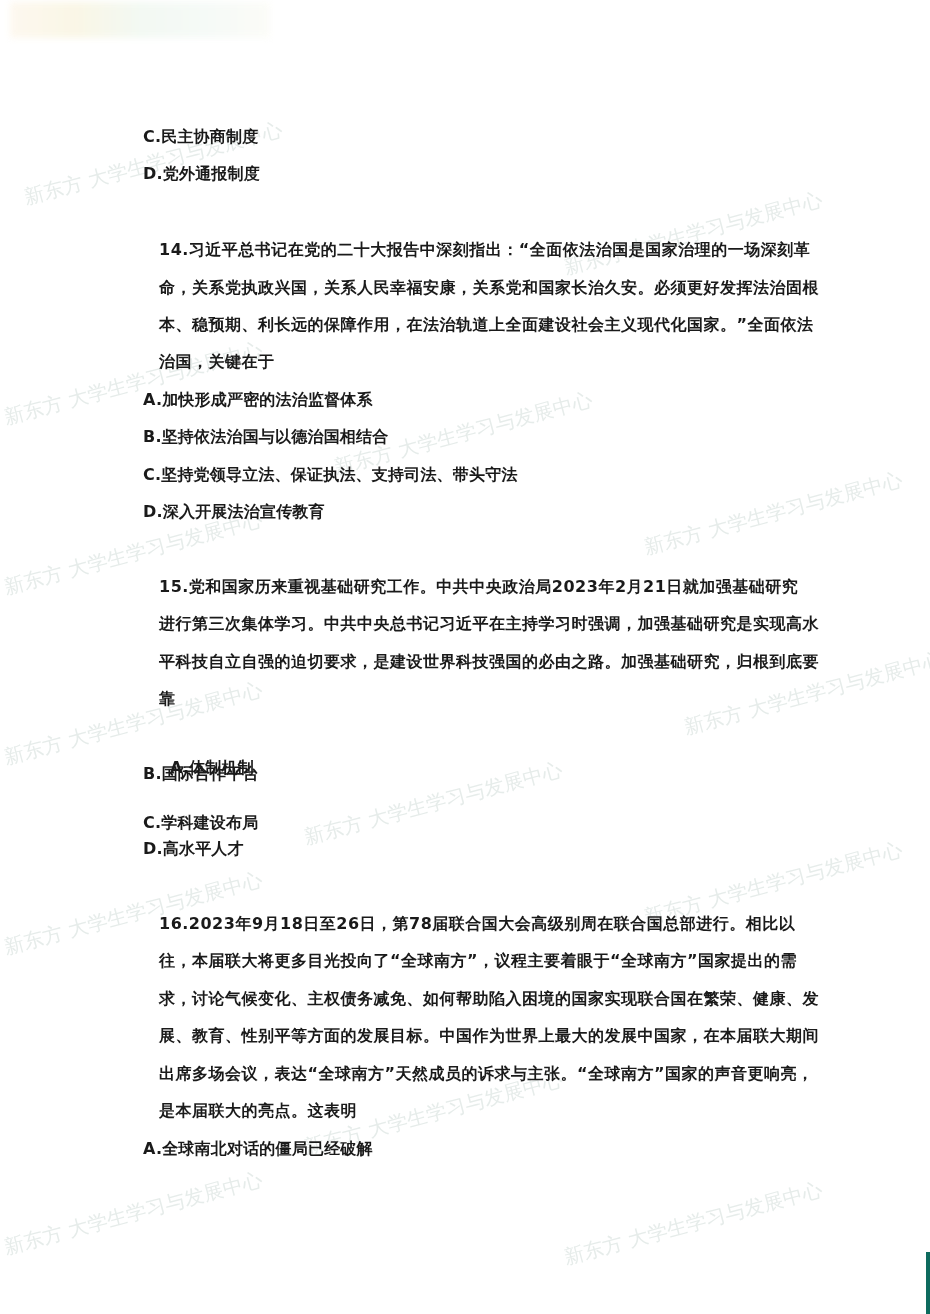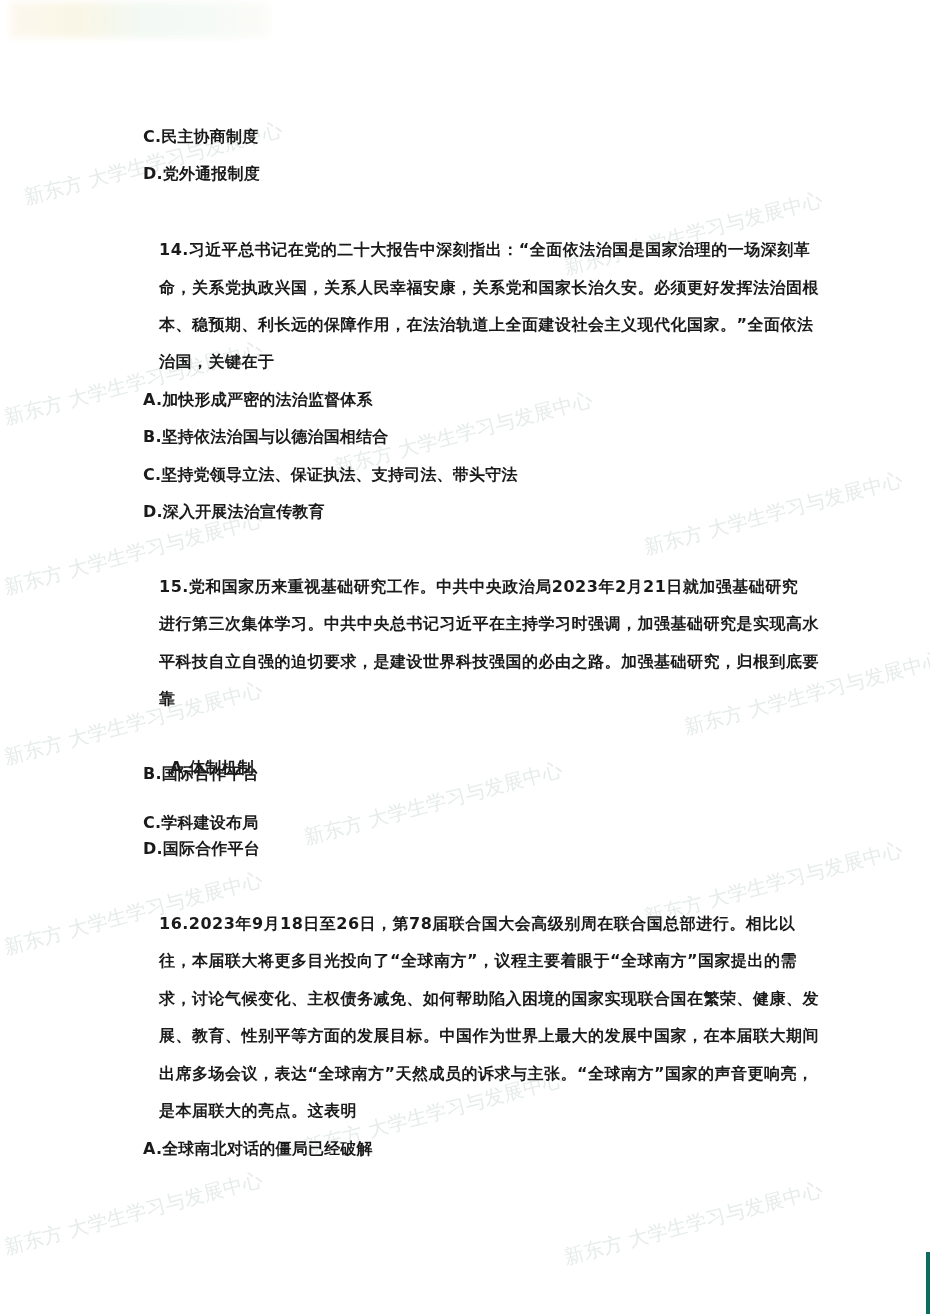--- a/index.html
+++ b/index.html
@@ -57,21 +57,21 @@
   <div class="stem">
     <div class="line" style="top:577px;">15.党和国家历来重视基础研究工作。中共中央政治局2023年2月21日就加强基础研究</div>
     <div class="line" style="top:614px;">进行第三次集体学习。中共中央总书记习近平在主持学习时强调，加强基础研究是实现高水</div>
     <div class="line" style="top:652px;text-align:right;">平科技自立自强的迫切要求，是建设世界科技强国的必由之路。加强基础研究，归根到底要</div>
     <div class="line" style="top:689px;">靠</div>
   </div>
   <div>
     <div class="line" style="top:758px;margin-left:27px;">A.体制机制</div>
     <div class="line" style="top:764px;text-align:right;">B.国际合作平台</div>
     <div class="line" style="top:774px;margin-top:39px;">C.学科建设布局</div>
-    <div class="line" style="top:839px;">D.国际合作平台</div>
+    <div class="line" style="top:839px;">D.高水平人才</div>
   </div>
 
   <div class="stem">
     <div class="line" style="top:914px;">16.2023年9月18日至26日，第78届联合国大会高级别周在联合国总部进行。相比以</div>
     <div class="line" style="top:951px;">往，本届联大将更多目光投向了“全球南方”，议程主要着眼于“全球南方”国家提出的需</div>
     <div class="line" style="top:989px;">求，讨论气候变化、主权债务减免、如何帮助陷入困境的国家实现联合国在繁荣、健康、发</div>
     <div class="line" style="top:1026px;">展、教育、性别平等方面的发展目标。中国作为世界上最大的发展中国家，在本届联大期间</div>
     <div class="line" style="top:1064px;text-align:right;">出席多场会议，表达“全球南方”天然成员的诉求与主张。“全球南方”国家的声音更响亮，</div>
     <div class="line" style="top:1101px;">是本届联大的亮点。这表明</div>
   </div>

